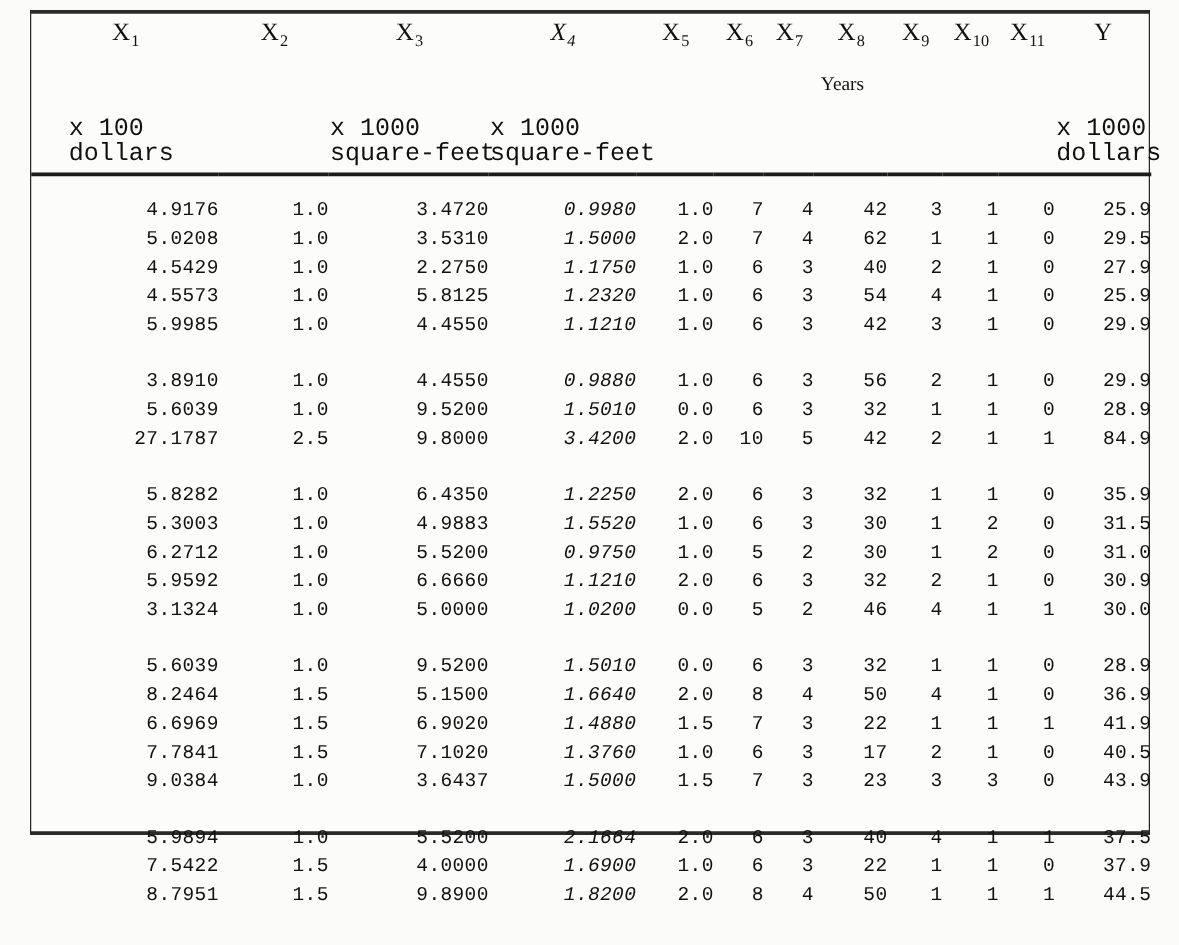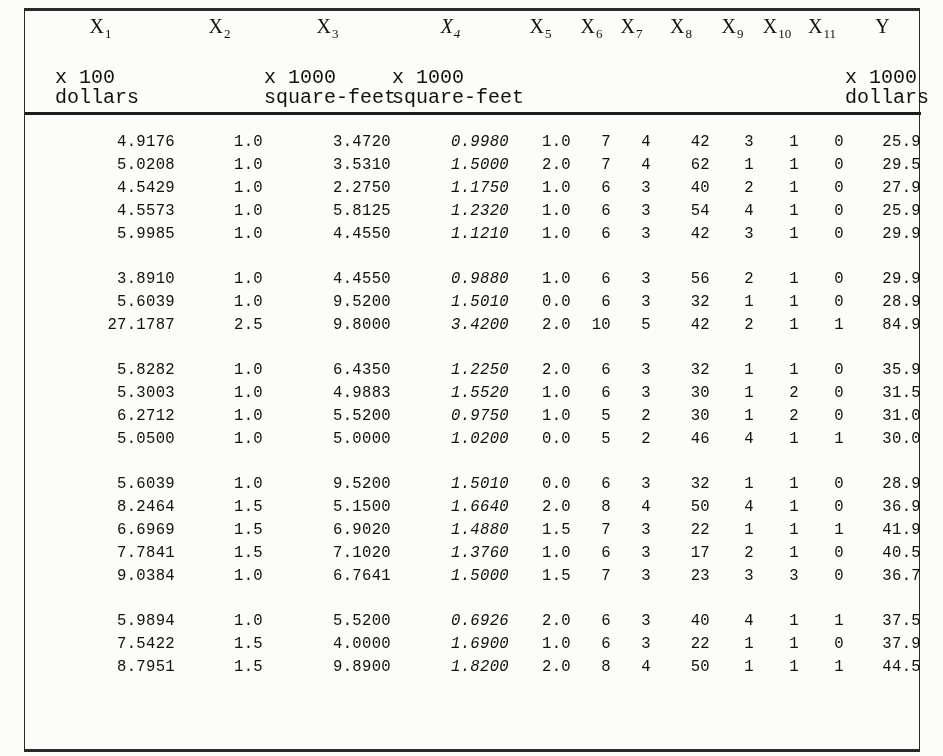--- a/index.html
+++ b/index.html
@@ -19,21 +19,21 @@
     width: 943px;
     height: 756px;
     background: #fbfbf9;
   }
   
   .frame {
     position: absolute;
     left: 24px;
     top: 8px;
     width: 896px;
-    height: 744px;
+    height: 660px;
     border: 1px solid #2a2a2a;
     border-top-width: 3px;
     border-bottom-width: 3px;
     box-sizing: border-box;
     background: #fcfcfa;
   }
   table.tbl {
     border-collapse: collapse;
     width: 100%;
     table-layout: fixed;
@@ -154,20 +154,25 @@
           <td class="varname pr4">X<sub>5</sub></td>
           <td class="varname pr5">X<sub>6</sub></td>
           <td class="varname pr6">X<sub>7</sub></td>
           <td class="varname pr7">X<sub>8</sub></td>
           <td class="varname pr8">X<sub>9</sub></td>
           <td class="varname pr9">X<sub>10</sub></td>
           <td class="varname pr10">X<sub>11</sub></td>
           <td class="varname pr11"><span>Y</span></td>
         </tr>
         <tr>
+          <td colspan="7"></td>
+          <td class="yearnote pr7">Years</td>
+          <td colspan="4"></td>
+        </tr>
+        <tr>
           <td class="unitnote un-left">x 100
 dollars</td>
           <td class="unitnote"></td>
           <td class="unitnote">x 1000
 square-feet</td>
           <td class="unitnote">x 1000
 square-feet</td>
           <td class="unitnote"></td>
           <td class="unitnote"></td>
           <td class="unitnote"></td>
@@ -340,21 +345,35 @@
             <td class="cell pr4">1.0</td>
             <td class="cell pr5">5</td>
             <td class="cell pr6">2</td>
             <td class="cell pr7">30</td>
             <td class="cell pr8">1</td>
             <td class="cell pr9">2</td>
             <td class="cell pr10">0</td>
             <td class="cell pr11">31.0</td>
           </tr>
           <tr>
-            <td class="cell pr0">5.0500</td>
+            <td class="cell pr0">5.9592</td>
+            <td class="cell pr1">1.0</td>
+            <td class="cell pr2">6.6660</td>
+            <td class="cell pr3">1.1210</td>
+            <td class="cell pr4">2.0</td>
+            <td class="cell pr5">6</td>
+            <td class="cell pr6">3</td>
+            <td class="cell pr7">32</td>
+            <td class="cell pr8">2</td>
+            <td class="cell pr9">1</td>
+            <td class="cell pr10">0</td>
+            <td class="cell pr11">30.9</td>
+          </tr>
+          <tr>
+            <td class="cell pr0">3.1324</td>
             <td class="cell pr1">1.0</td>
             <td class="cell pr2">5.0000</td>
             <td class="cell pr3">1.0200</td>
             <td class="cell pr4">0.0</td>
             <td class="cell pr5">5</td>
             <td class="cell pr6">2</td>
             <td class="cell pr7">46</td>
             <td class="cell pr8">4</td>
             <td class="cell pr9">1</td>
             <td class="cell pr10">1</td>
@@ -415,39 +434,39 @@
             <td class="cell pr6">3</td>
             <td class="cell pr7">17</td>
             <td class="cell pr8">2</td>
             <td class="cell pr9">1</td>
             <td class="cell pr10">0</td>
             <td class="cell pr11">40.5</td>
           </tr>
           <tr>
             <td class="cell pr0">9.0384</td>
             <td class="cell pr1">1.0</td>
-            <td class="cell pr2">6.7641</td>
+            <td class="cell pr2">3.6437</td>
             <td class="cell pr3">1.5000</td>
             <td class="cell pr4">1.5</td>
             <td class="cell pr5">7</td>
             <td class="cell pr6">3</td>
             <td class="cell pr7">23</td>
             <td class="cell pr8">3</td>
             <td class="cell pr9">3</td>
             <td class="cell pr10">0</td>
-            <td class="cell pr11">36.7</td>
+            <td class="cell pr11">43.9</td>
           </tr>
           <tr class="grp-gap">
             <td colspan="12"></td>
           </tr>
           <tr>
             <td class="cell pr0">5.9894</td>
             <td class="cell pr1">1.0</td>
             <td class="cell pr2">5.5200</td>
-            <td class="cell pr3">0.6926</td>
+            <td class="cell pr3">2.1664</td>
             <td class="cell pr4">2.0</td>
             <td class="cell pr5">6</td>
             <td class="cell pr6">3</td>
             <td class="cell pr7">40</td>
             <td class="cell pr8">4</td>
             <td class="cell pr9">1</td>
             <td class="cell pr10">1</td>
             <td class="cell pr11">37.5</td>
           </tr>
           <tr>

